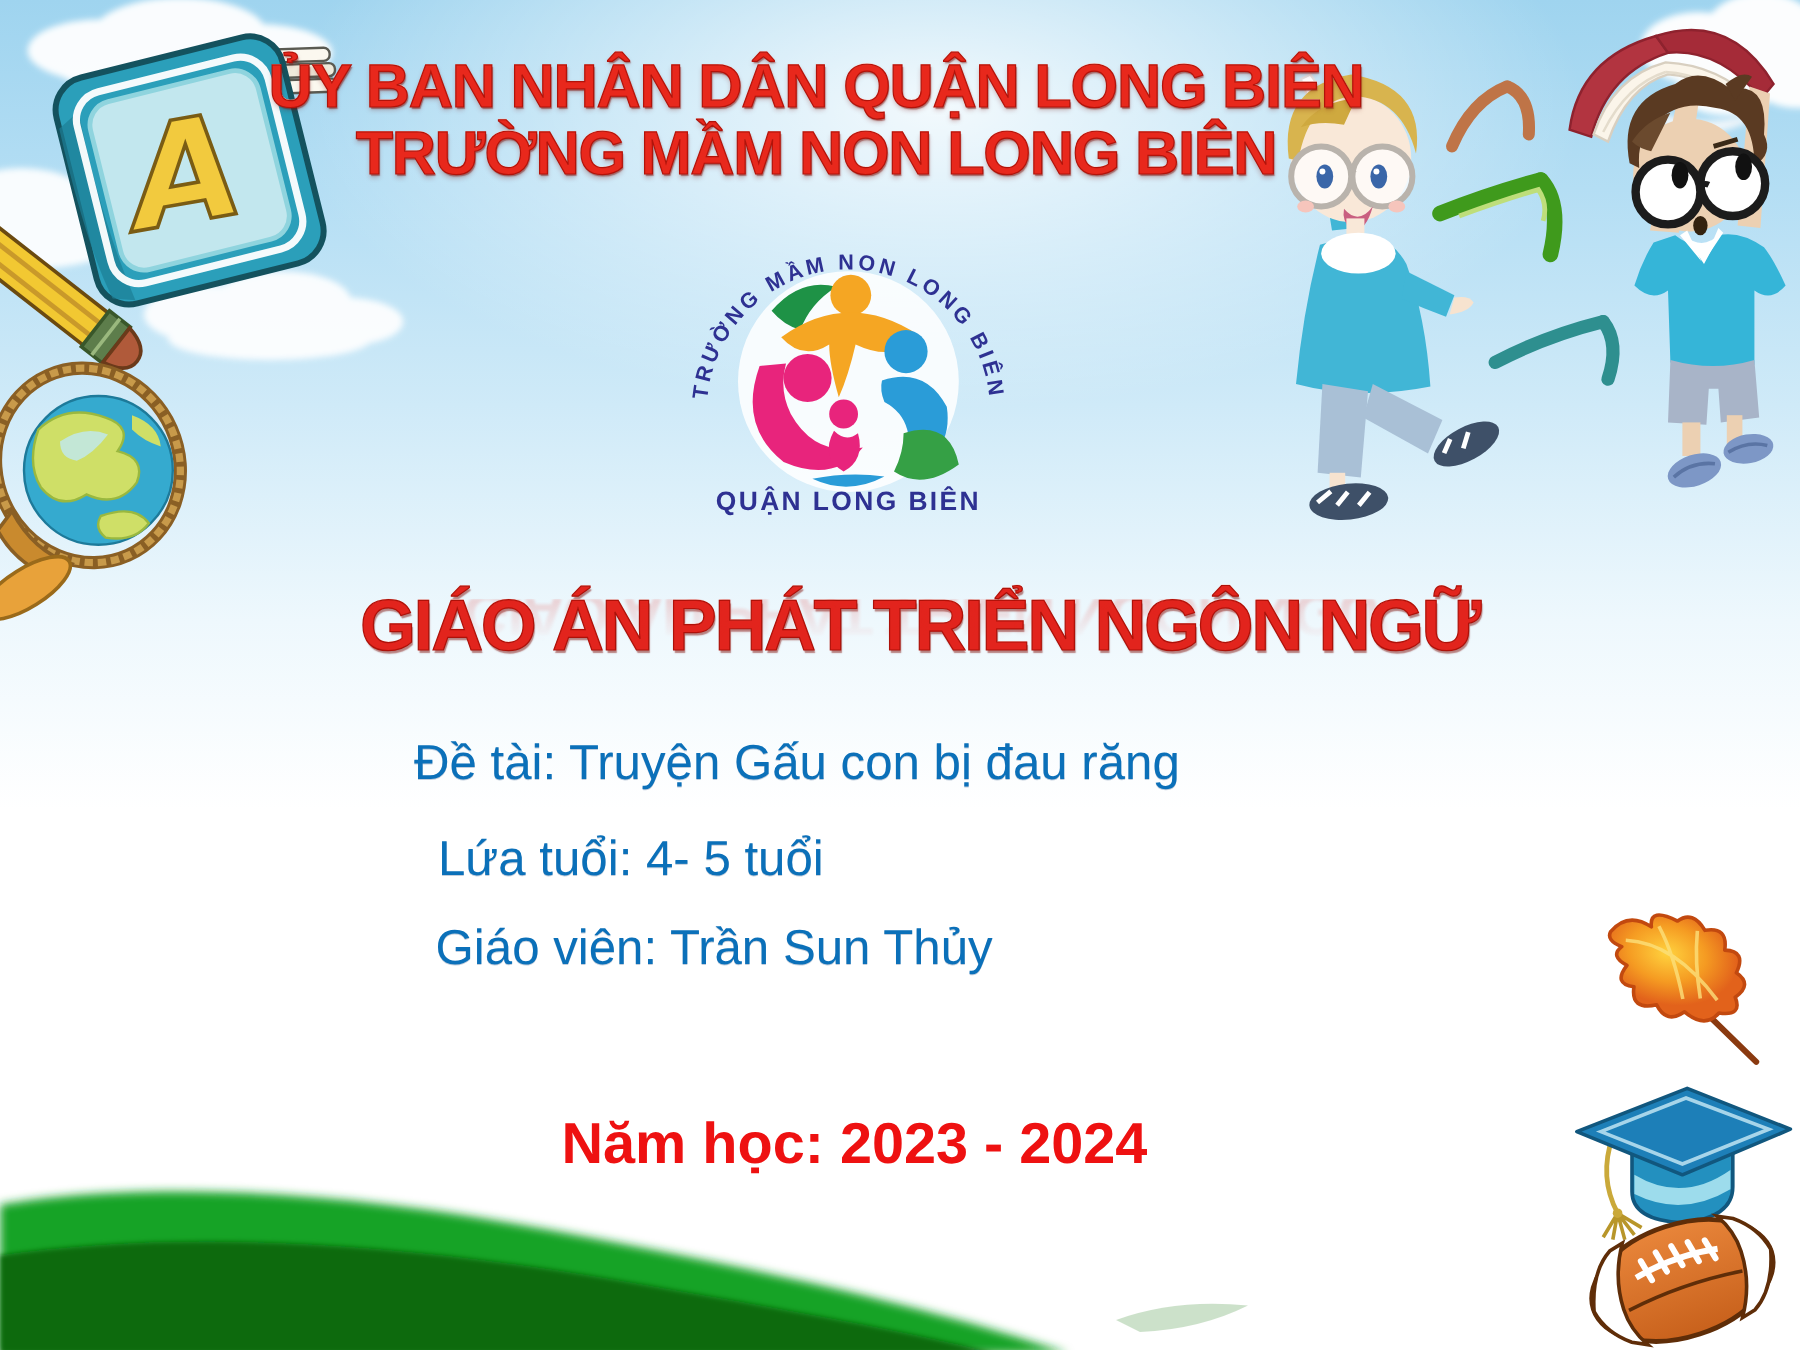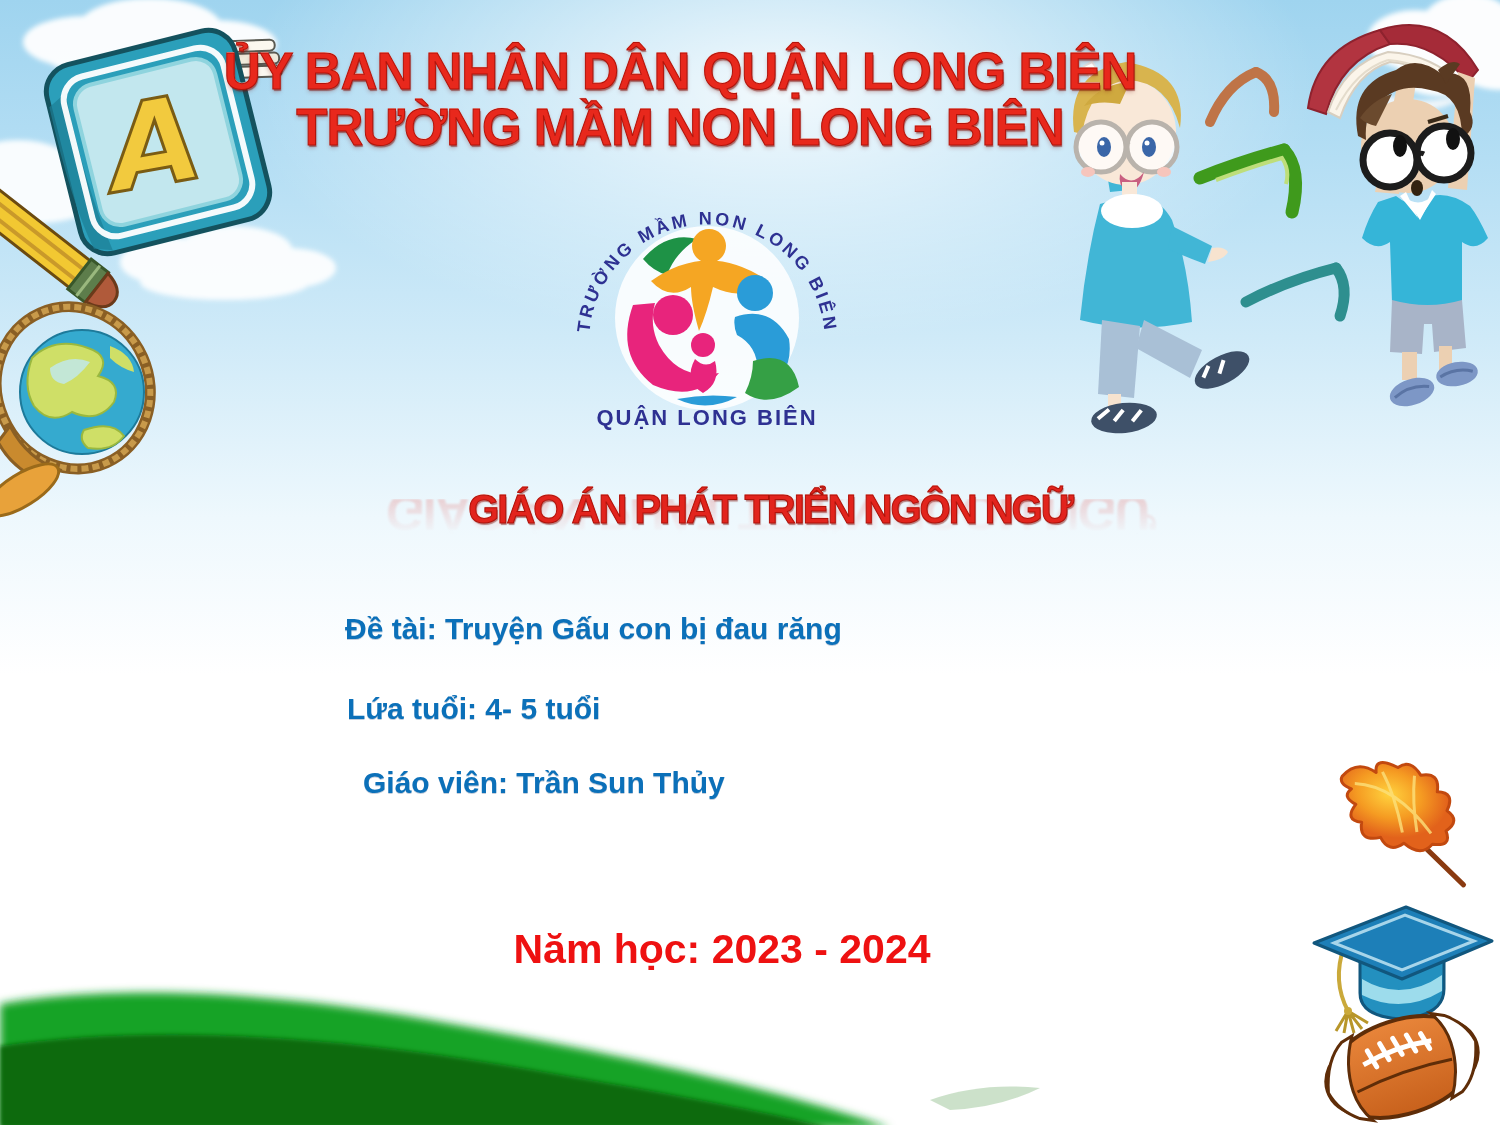--- a/index.html
+++ b/index.html
@@ -14,45 +14,45 @@
   
   .header{
     left:150px;top:44px;width:1060px;text-align:center;
     font-weight:bold;font-size:51px;line-height:1.1;letter-spacing:-1px;
     color:#e8281c;
     -webkit-text-stroke:1px #b2130a;
     text-shadow:0 -1px 0 rgba(255,200,190,.9), 1px 2px 1px rgba(125,12,6,.5), 0 3px 4px rgba(120,10,5,.25);
   }
   
   .title{
-    left:300px;top:487px;width:940px;text-align:center;
-    font-weight:bold;font-size:40px;letter-spacing:-2px;
+    left:300px;top:487px;width:940px;
+    font-weight:bold;font-size:60px;letter-spacing:-2px;
     color:#e2241d;
     -webkit-text-stroke:1px #ad1109;
     text-shadow:0 -1px 0 rgba(255,200,190,.85), 1px 2px 1px rgba(125,12,6,.5);
   }
   .title-reflect{
     left:300px;top:541px;width:940px;height:42px;text-align:center;overflow:hidden;
     font-weight:bold;font-size:50px;letter-spacing:-2px;color:#e2241d;
     transform:scaleY(-1);transform-origin:50% 0;
     opacity:.20;filter:blur(1.2px);
     -webkit-mask-image:linear-gradient(0deg,rgba(0,0,0,.9),transparent 85%);
             mask-image:linear-gradient(0deg,rgba(0,0,0,.9),transparent 85%);
     pointer-events:none;
   }
   
-  .blue-line{font-weight:bold;font-size:30px;color:#0b70b9;white-space:nowrap;
+  .blue-line{font-weight:normal;font-size:41px;color:#0b70b9;white-space:nowrap;
     text-shadow:0 1px 0 rgba(20,60,110,.25);text-align:center;}
   .line-topic{left:345px;top:612px;}
-  .line-age{left:347px;top:692px;}
+  .line-age{left:365px;top:692px;}
   .line-teacher{left:363px;top:766px;}
   
   .year{
-    left:422px;top:926px;width:600px;text-align:center;
-    font-weight:bold;font-size:41px;color:#ee1111;white-space:nowrap;
+    left:412px;top:926px;width:600px;text-align:center;
+    font-weight:bold;font-size:48px;color:#ee1111;white-space:nowrap;
   }
   svg{display:block;}
   text.logo-arc{fill:#2e3192;font-weight:bold;font-size:18px;letter-spacing:3px;}
   text.logo-bottom{fill:#2e3192;font-weight:bold;font-size:22px;letter-spacing:2px;}
   text.block-letter{fill:#f2ca3e;stroke:#7a5c14;stroke-width:3px;
     font-family:"DejaVu Sans",sans-serif;font-weight:bold;font-style:italic;font-size:118px;}
 </style>
 </head>
 <body>
 

